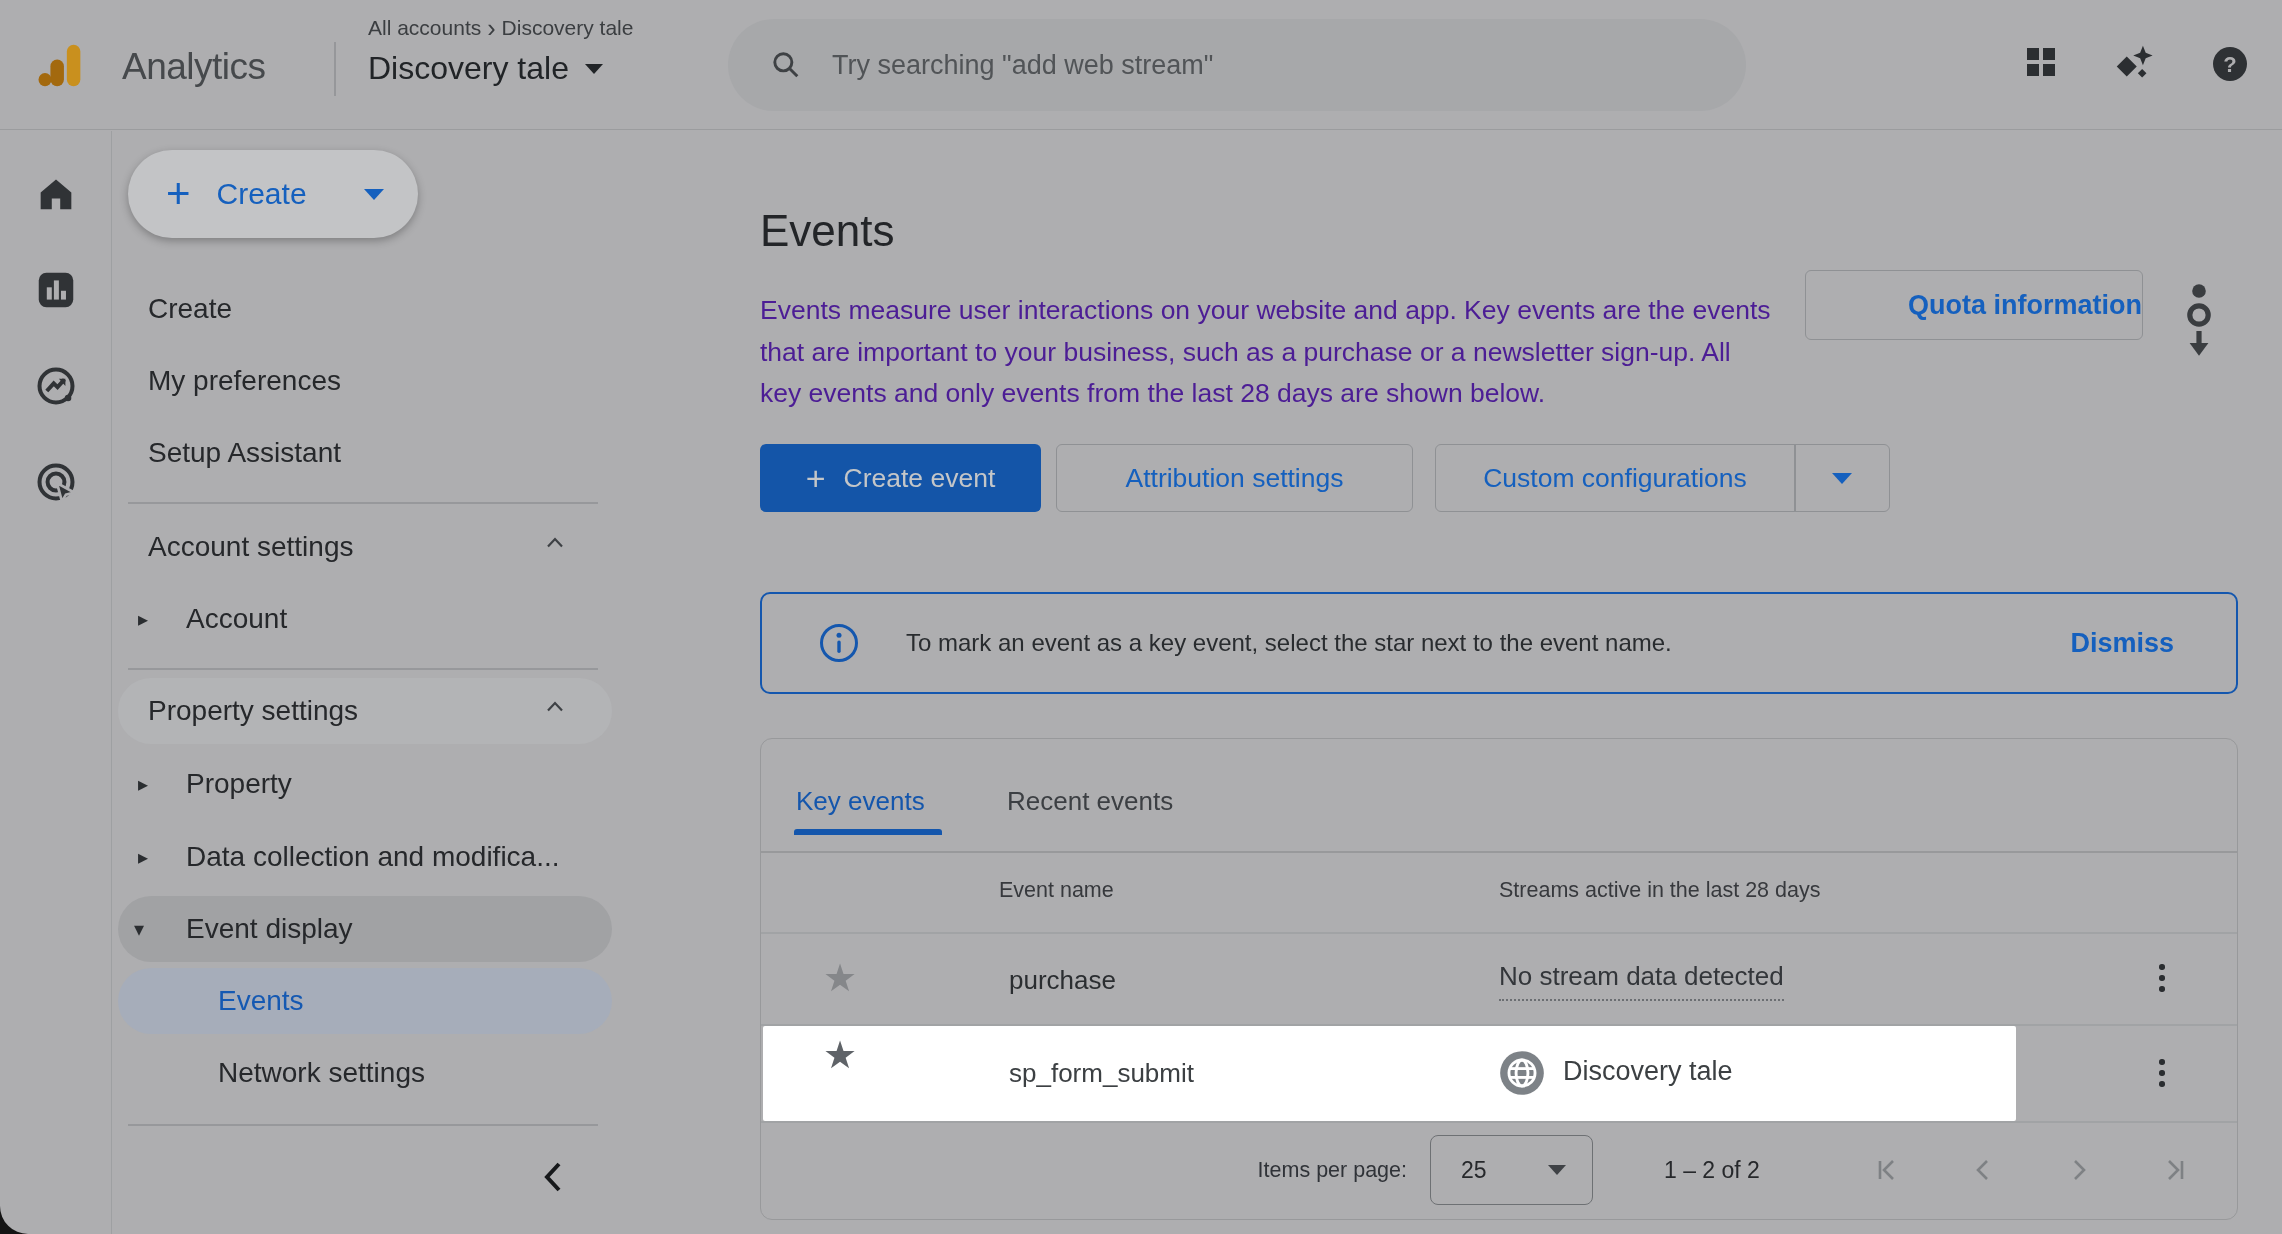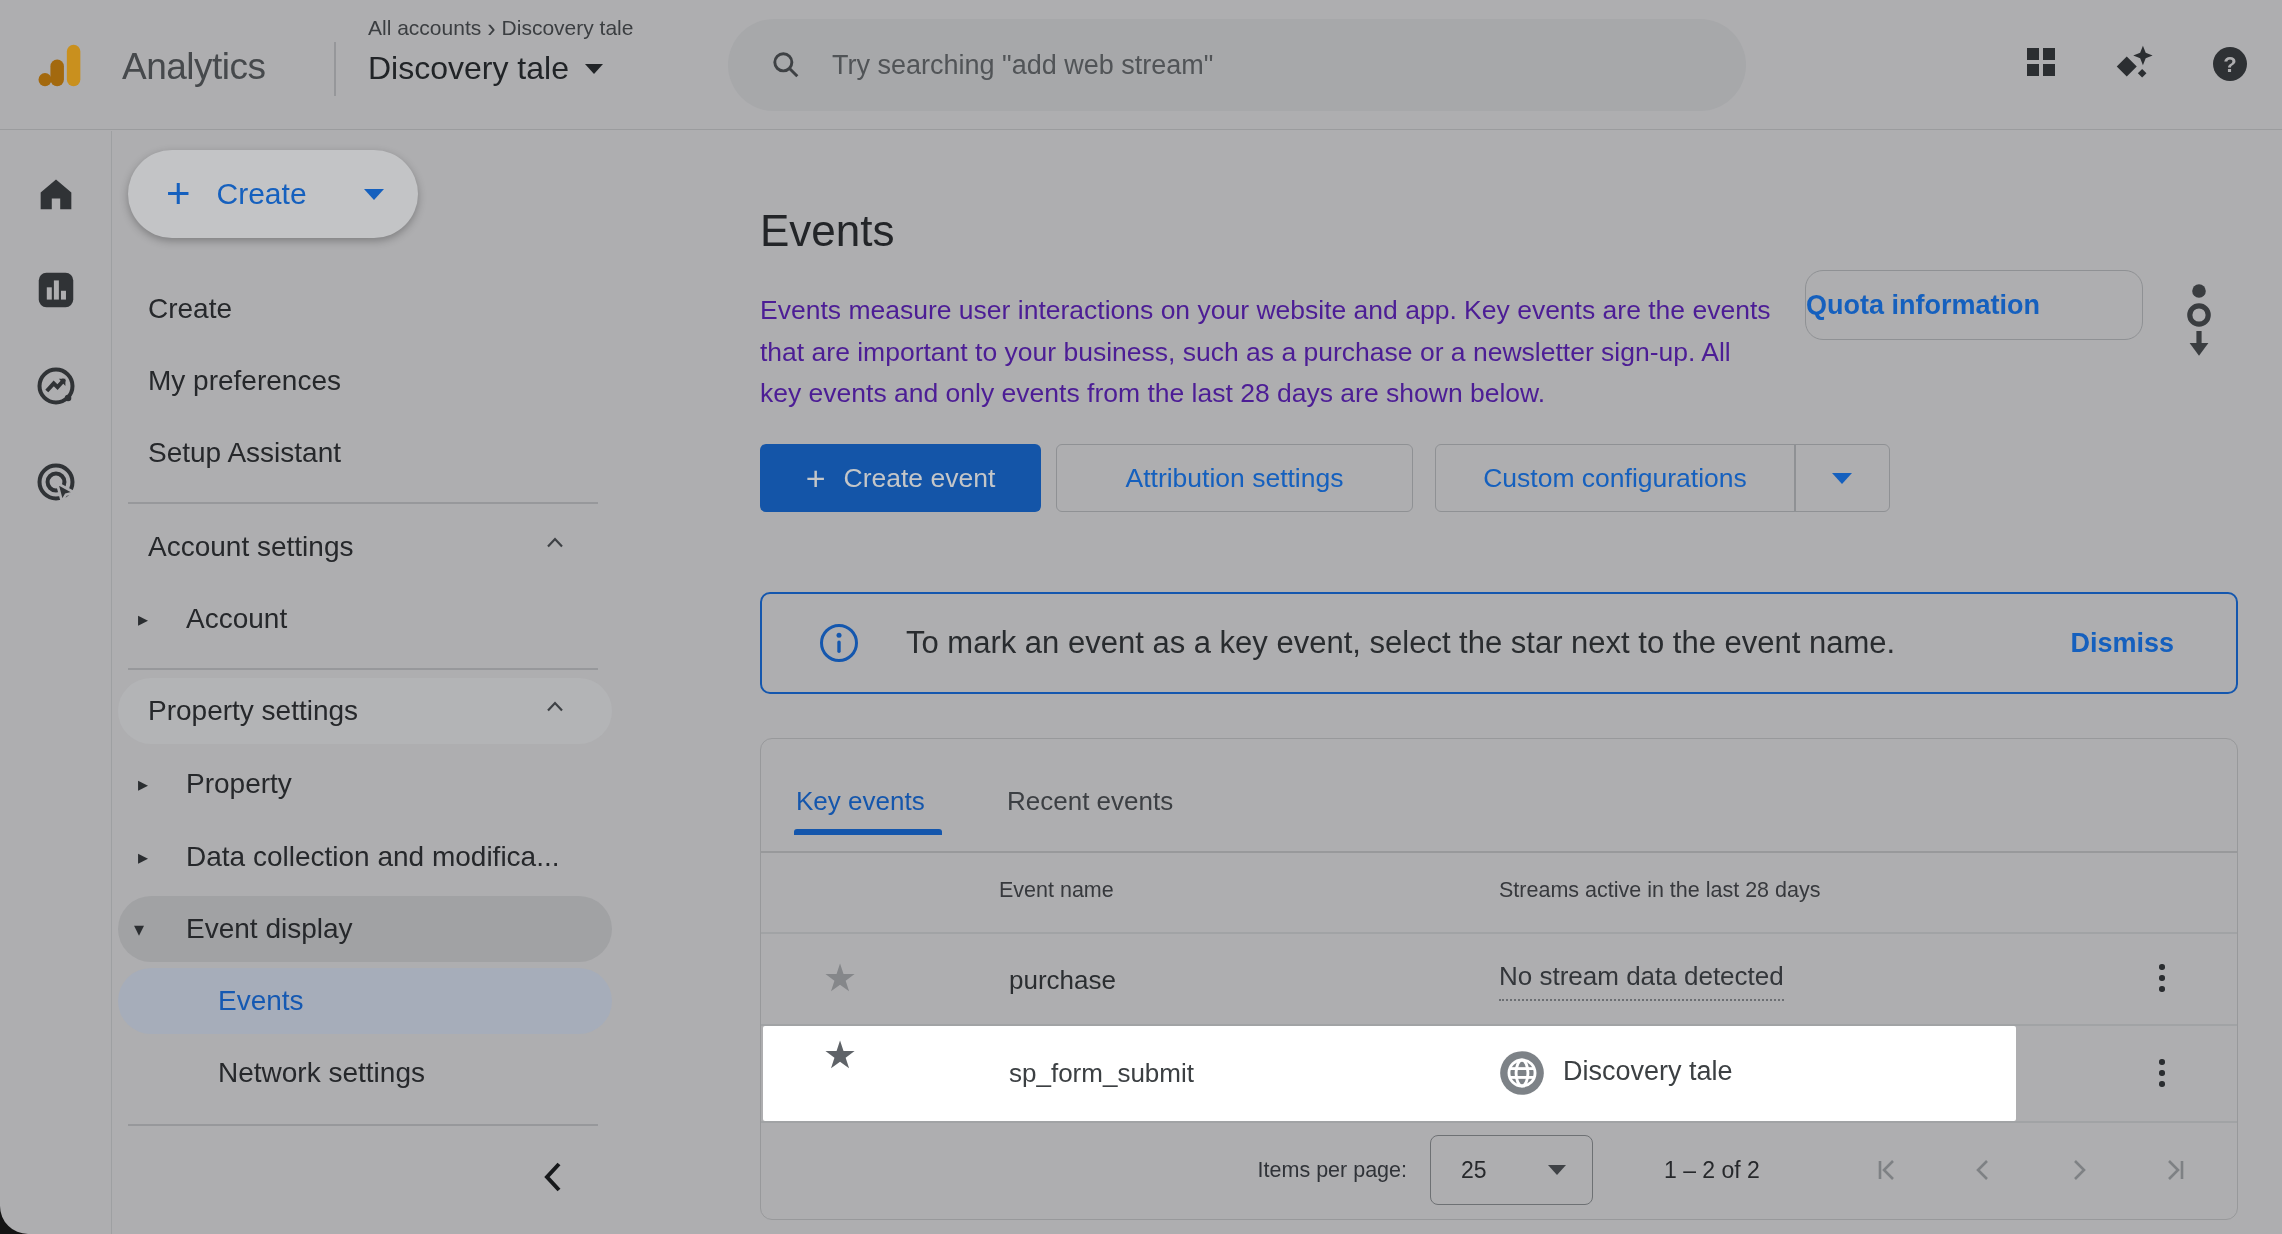--- a/index.html
+++ b/index.html
@@ -44,38 +44,38 @@
   .side-sub2{left:106px;}
   .tri{position:absolute;left:26px;width:26px;font-size:20px;color:#2B2E31;display:flex;align-items:center;height:44px;}
   .side-div{position:absolute;left:16px;width:470px;height:1.5px;background:#97989B;}
   .pill-bg{position:absolute;left:6px;width:494px;height:66px;border-radius:33px;}
   .chev-up{position:absolute;left:434px;}
   .collapse-chev{position:absolute;left:428px;top:1027px;}
 
   
   .main-title{position:absolute;left:760px;top:206px;font-size:44px;font-weight:400;color:#232528;}
   .main-desc{position:absolute;left:760px;top:290px;width:1015px;font-size:26.5px;line-height:41.5px;color:#4c1d95;}
-  .quota-btn{position:absolute;left:1805px;top:270px;width:338px;height:70px;border:1.5px solid #8F9194;border-radius:18px;
-    box-sizing:border-box;display:flex;align-items:center;justify-content:flex-start;font-size:27px;font-weight:600;color:#1560BE;}
+  .quota-btn{position:absolute;left:1805px;top:270px;width:338px;height:70px;border:1.5px solid #8F9194;border-radius:6px;
+    box-sizing:border-box;display:flex;align-items:center;justify-content:flex-end;font-size:27px;font-weight:600;color:#1560BE;}
   .scroll-ico{position:absolute;left:2178px;top:281px;}
   .btn{position:absolute;top:444px;height:68px;border-radius:6px;box-sizing:border-box;display:flex;align-items:center;justify-content:center;}
   .btn-solid{left:760px;width:281px;background:#1455A8;gap:18px;}
   .btn-solid .plus{font-size:34px;font-weight:400;color:#C4C6C8;line-height:34px;}
   .btn-solid .lbl{font-size:26.5px;font-weight:500;color:#C4C6C8;}
   .btn-line{border:1.5px solid #8F9194;font-size:26.5px;font-weight:500;color:#1560BE;}
   .btn-attr{left:1056px;width:357px;}
   .btn-custom{left:1435px;width:455px;justify-content:flex-start;padding:0;}
   .btn-custom .lblwrap{width:358px;display:flex;justify-content:center;}
   .btn-custom .vsep{width:1.5px;height:100%;background:#8F9194;}
   .btn-custom .arrwrap{flex:1;display:flex;justify-content:center;}
   .caret-blue{width:0;height:0;border-left:10px solid transparent;border-right:10px solid transparent;border-top:11px solid #1560BE;}
 
   .banner{position:absolute;left:760px;top:592px;width:1478px;height:102px;border:2.5px solid #1457AE;border-radius:10px;
     box-sizing:border-box;display:flex;align-items:center;}
-  .banner-msg{margin-left:46px;font-size:31px;color:#292C2F;flex:1;}
+  .banner-msg{margin-left:46px;font-size:24px;color:#292C2F;flex:1;}
   .banner-dismiss{margin-right:62px;font-size:27px;font-weight:600;color:#1560BE;}
   .banner-info{margin-left:56px;}
 
   
   .card{position:absolute;left:760px;top:738px;width:1478px;height:482px;border:1.5px solid #98999B;border-radius:12px;box-sizing:border-box;}
   .tab{position:absolute;top:47px;font-size:26px;}
   .tab-active{left:35px;font-weight:500;color:#1456AC;}
   .tab-underline{position:absolute;left:33px;top:90px;width:148px;height:6px;border-radius:3px 3px 0 0;background:#1456AC;}
   .tab-idle{left:246px;color:#3C3F43;}
   .tbl-search{position:absolute;left:898px;top:26px;width:540px;height:57px;border:1.5px solid #85878A;border-radius:6px;

